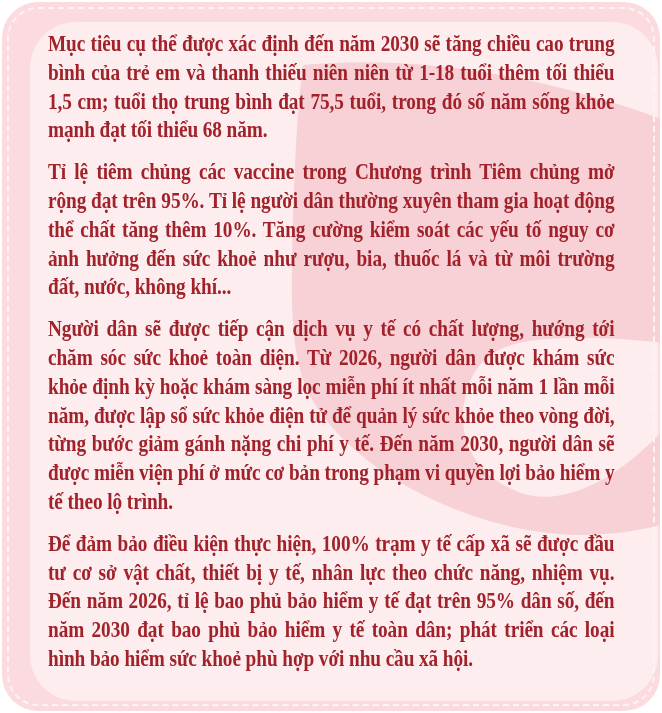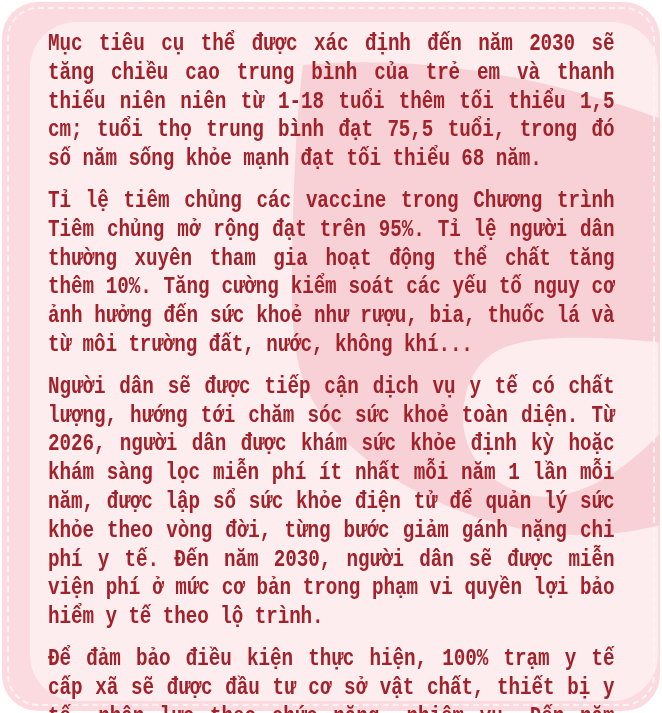--- a/index.html
+++ b/index.html
@@ -3,21 +3,21 @@
 <meta charset="utf-8">
 <style>
   :root{
     --page_bg:#ffffff; --card_bg:#fbdbdf; --panel_bg:#fdedee;
     --watermark:#f8d1d6; --dash:#fff2f3; --text:#a1222a;
   }
   html,body{margin:0;padding:0;background:var(--page_bg);}
   .stage{
     position:relative;width:662px;height:713px;overflow:hidden;
     background:var(--page_bg);
-    font-family:Liberation Mono, monospace;
+    font-family:Liberation Serif, serif;
   }
   .card{
     position:absolute;inset:2px;border-radius:36px;
     background:var(--card_bg);overflow:hidden;
   }
   .panel{
     position:absolute;left:28px;top:20px;right:2px;bottom:10px;
     background:var(--panel_bg);border-radius:46px;
   }
   .watermark{

